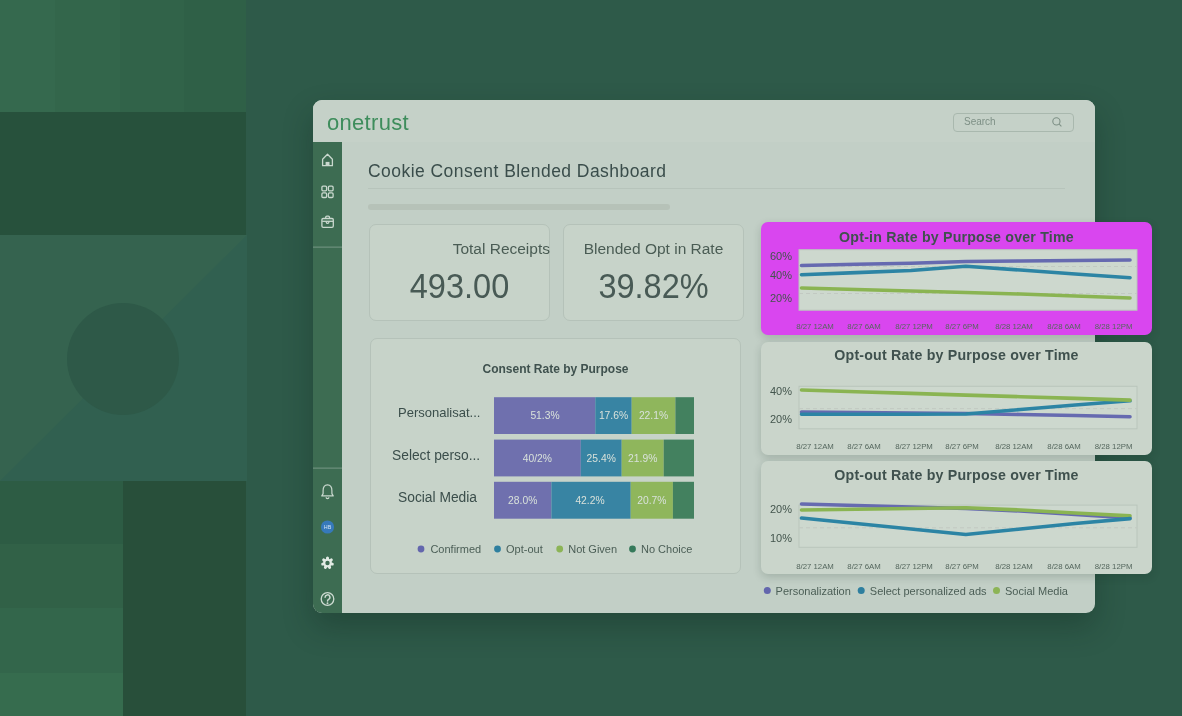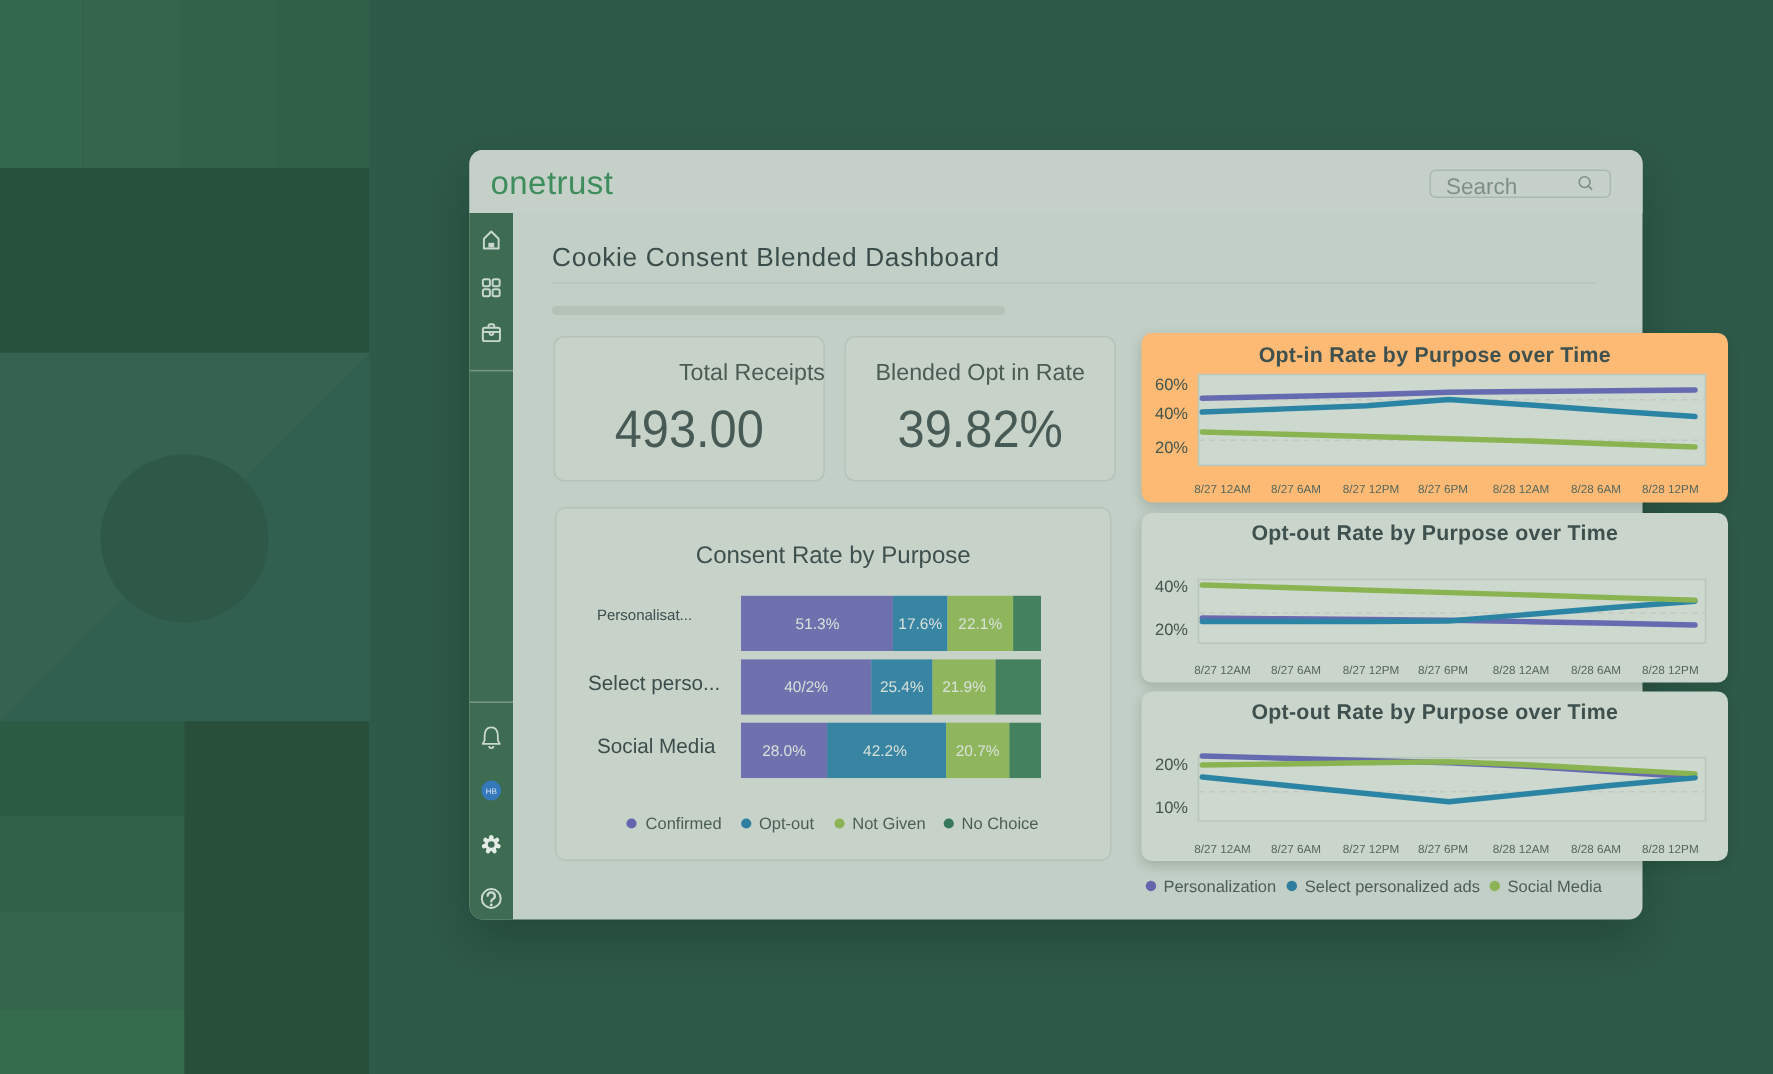--- a/index.html
+++ b/index.html
@@ -30,21 +30,21 @@
 <div class="abs" style="left:123px;top:481px;width:123px;height:235px;background:#284f3a"></div>
 
 <div class="abs" style="left:313px;top:100px;width:782px;height:513px;background:#c2cfc6;border-radius:9px;box-shadow:0 14px 30px rgba(10,28,20,0.28);"></div>
 
 <div class="abs" style="left:313px;top:100px;width:782px;height:42px;background:#c5d1c8;border-radius:9px 9px 0 0;"></div>
 <svg class="abs" style="left:327px;top:106px;" width="100" height="32" viewBox="0 0 100 32">
   <text x="0" y="23.5" font-family="Liberation Sans" font-size="22" font-weight="500" fill="#3e8d5c" letter-spacing="0.3">onetrust</text>
 </svg>
 
 <div class="abs" style="left:953px;top:113px;width:119px;height:17px;border:1px solid #a9b8ae;border-radius:4px;"></div>
-<div class="abs" style="left:964px;top:116px;font-size:15px;color:#7e9086;">Search</div>
+<div class="abs" style="left:964px;top:116px;font-size:10px;color:#7e9086;">Search</div>
 <svg class="abs" style="left:1051px;top:116px;" width="12" height="12" viewBox="0 0 12 12">
   <circle cx="5.4" cy="5.4" r="3.6" fill="none" stroke="#7e9086" stroke-width="1.1"></circle>
   <line x1="8.2" y1="8.2" x2="10.4" y2="10.4" stroke="#7e9086" stroke-width="1.1"></line>
 </svg>
 
 <div class="abs" style="left:313px;top:142px;width:29px;height:471px;background:#3d6c52;border-radius:0 0 0 9px;"></div>
 <svg class="abs" style="left:313px;top:142px;" width="29" height="471" viewBox="0 0 29 471">
 
   <g stroke="#d9e4dc" stroke-width="1.3" fill="none" opacity="0.9">
     <path d="M9.6 17.2 L14.5 12.3 L19.4 17.2 L19.4 23.7 L9.6 23.7 Z" stroke-linejoin="round"></path>
@@ -96,23 +96,23 @@
 <div class="abs" style="left:368px;top:203.5px;width:302px;height:6px;border-radius:3px;background:#b6c2b8;"></div>
 
 <div class="abs" style="left:369px;top:224px;width:179px;height:95px;background:#c7d3c9;border:1px solid #b5c2b9;border-radius:7px;"></div>
 <div class="abs" style="left:369px;top:240px;width:181px;text-align:right;font-size:15.5px;color:#4a5c54;">Total Receipts</div>
 <div class="abs" style="left:369px;top:268px;width:181px;text-align:center;font-size:32.5px;color:#485a55;transform:scaleY(1.08);transform-origin:50% 50%;">493.00</div>
 <div class="abs" style="left:563px;top:224px;width:179px;height:95px;background:#c7d3c9;border:1px solid #b5c2b9;border-radius:7px;"></div>
 <div class="abs" style="left:563px;top:240px;width:181px;text-align:center;font-size:15.5px;color:#4a5c54;">Blended Opt in Rate</div>
 <div class="abs" style="left:563px;top:268px;width:181px;text-align:center;font-size:32.5px;color:#485a55;transform:scaleY(1.08);transform-origin:50% 50%;">39.82%</div>
 
 <div class="abs" style="left:370px;top:338px;width:369px;height:234px;background:#c7d3c9;border:1px solid #b5c2b9;border-radius:7px;"></div>
-<div class="abs" style="left:370px;top:362px;width:371px;text-align:center;font-size:16px;font-weight:400;color:#3f514e;">Consent Rate by Purpose</div>
-
-<div class="abs" style="left:398px;top:405px;font-size:10px;color:#3b4e4b;">Personalisat...</div>
+<div class="abs" style="left:370px;top:362px;width:371px;text-align:center;font-size:12px;font-weight:700;color:#3f514e;">Consent Rate by Purpose</div>
+
+<div class="abs" style="left:398px;top:405px;font-size:13px;color:#3b4e4b;">Personalisat...</div>
 <div class="abs" style="left:392px;top:448px;font-size:13.8px;color:#3b4e4b;">Select perso...</div>
 <div class="abs" style="left:398px;top:490px;font-size:13.8px;color:#3b4e4b;">Social Media</div>
 <svg class="abs" style="left:494px;top:396px;" width="200" height="124" viewBox="0 0 200 124">
   <g font-family="Liberation Sans" font-size="10.3" fill="#d8e1da" text-anchor="middle">
 
     <rect x="0" y="1.2" width="101.3" height="36.8" fill="#6f70ae"></rect>
     <rect x="101.3" y="1.2" width="36.4" height="36.8" fill="#3884a3"></rect>
     <rect x="137.7" y="1.2" width="43.7" height="36.8" fill="#8fb65c"></rect>
     <rect x="181.4" y="1.2" width="18.6" height="36.8" fill="#43815f"></rect>
     <text x="51" y="23.2">51.3%</text>
@@ -143,21 +143,21 @@
       <text x="20.4" y="12.8">Confirmed</text>
     <circle cx="87.5" cy="9" r="3.4" fill="#2e7f9f"></circle>
       <text x="96" y="12.8">Opt-out</text>
     <circle cx="149.7" cy="9" r="3.4" fill="#8cb456"></circle>
       <text x="158.2" y="12.8">Not Given</text>
     <circle cx="222.5" cy="9" r="3.4" fill="#35795a"></circle>
       <text x="231" y="12.8">No Choice</text>
   </g>
 </svg>
 
-<div class="abs" style="left:761px;top:222px;width:391px;height:113px;background:#fdba74;border-radius:7px;box-shadow:0 3px 8px rgba(15,40,28,0.18);">
+<div class="abs" style="left:761px;top:222px;width:391px;height:113px;background:#d946ef;border-radius:7px;box-shadow:0 3px 8px rgba(15,40,28,0.18);">
 <svg width="391" height="113" viewBox="0 0 391 113" font-family="Liberation Sans">
   <text x="195.5" y="19.5" font-size="14.2" font-weight="700" fill="#3f514e" text-anchor="middle" letter-spacing="0.2">Opt-in Rate by Purpose over Time</text>
   <rect x="38" y="27.7" width="338" height="60.5" fill="#cdd8ce" stroke="#b9c6bc" stroke-width="1"></rect>
   <g font-size="11" fill="#43554d">
     <text x="9" y="38.1">60%</text>
     <text x="9" y="57.4">40%</text>
     <text x="9" y="80.3">20%</text>
   </g>
   <line x1="38" y1="44.5" x2="376" y2="44.5" stroke="#c2c9c2" stroke-width="1" stroke-dasharray="4 3"></line>
   <line x1="38" y1="71.5" x2="376" y2="71.5" stroke="#c2c9c2" stroke-width="1" stroke-dasharray="4 3"></line>

